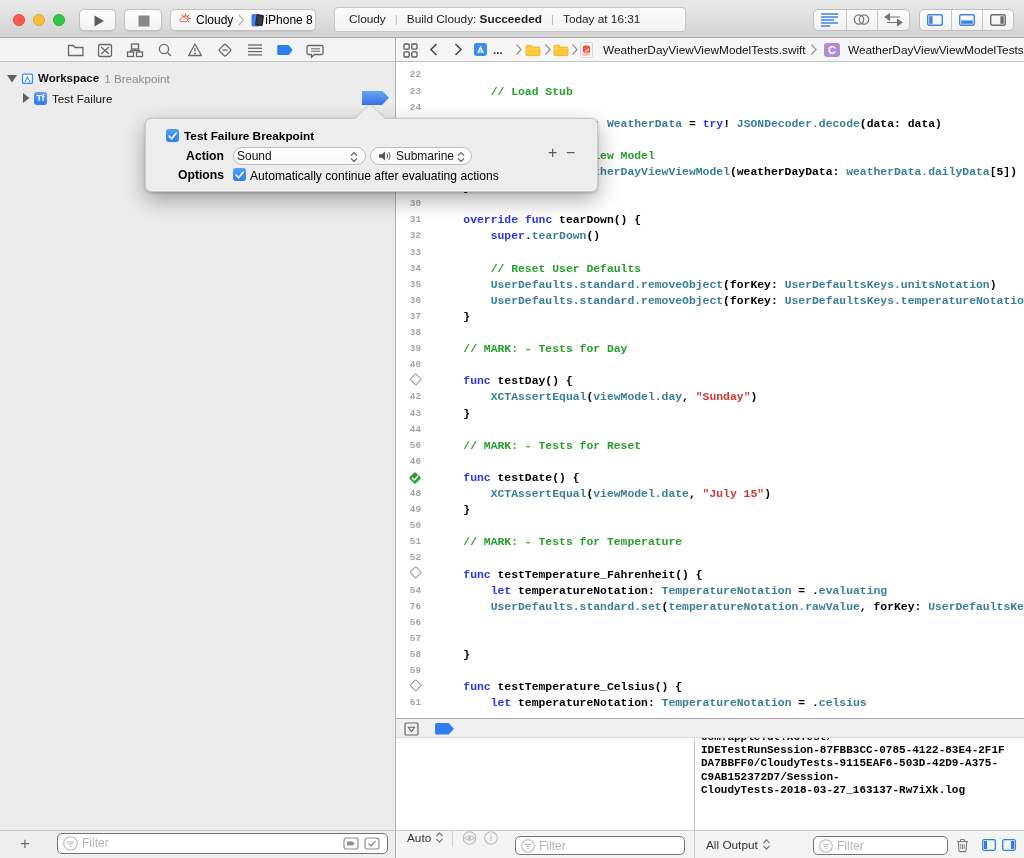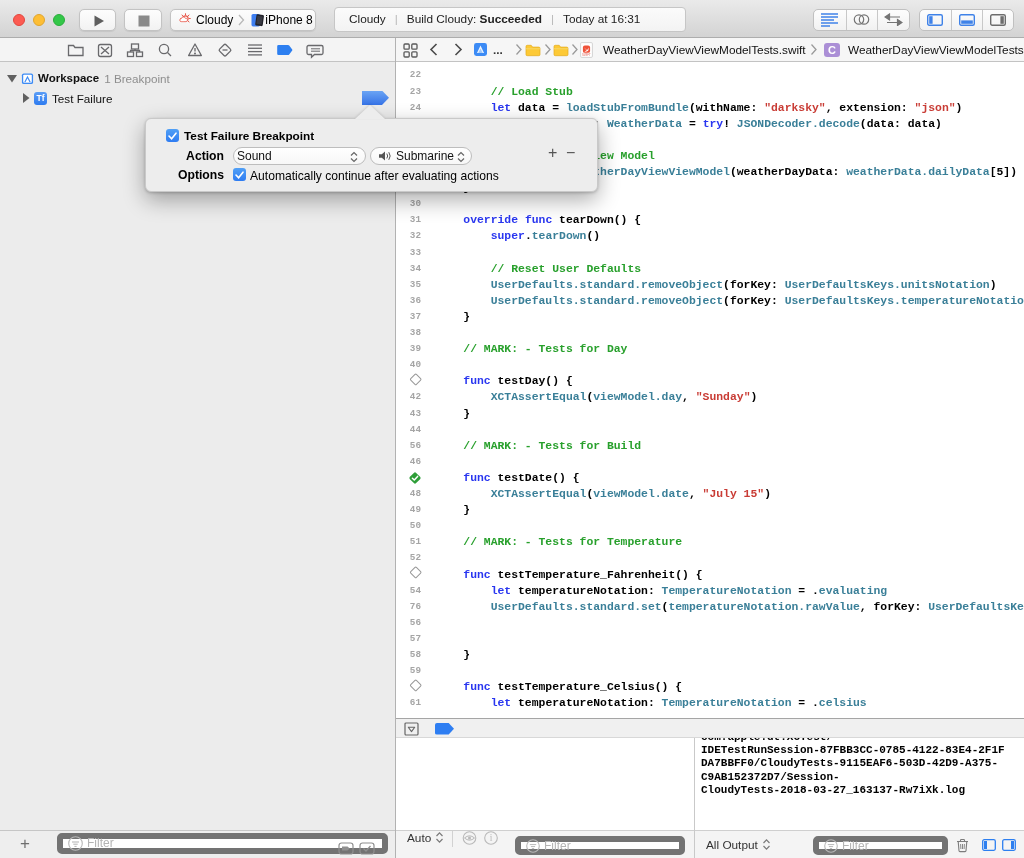--- a/index.html
+++ b/index.html
@@ -15,21 +15,21 @@
 .seg>div+div{border-left:1px solid #c8c8c8}
 
 #row2l{left:0;top:38px;width:395px;height:24px;background:#f4f4f4;border-bottom:1px solid #c3c3c3}
 #row2r{left:396px;top:38px;width:628px;height:24px;background:#f6f6f6;border-bottom:1px solid #c3c3c3}
 #vdiv{left:395px;top:38px;width:1px;height:820px;background:#b2b2b2}
 .jbt{font-size:11.8px;color:#111;top:5px;position:absolute;line-height:15px}
 .jsep{position:absolute;top:5px;width:8px;height:13px}
 
 #sidebar{left:0;top:62px;width:395px;height:796px;background:#ececec}
 #sbbar{left:0;top:830px;width:395px;height:28px;background:#eeeeee;border-top:1px solid #c6c6c6}
-.ffield{background:#fff;border:6px solid #737373;border-radius:5px;position:absolute;display:flex;align-items:center}
+.ffield{background:#fff;border:1px solid #737373;border-radius:5px;position:absolute;display:flex;align-items:center}
 .ph{color:#b4b4b4;font-size:12px}
 
 #editor{left:396px;top:62px;width:628px;height:656px;background:#fff;overflow:hidden}
 .gn{position:absolute;left:0;width:25px;text-align:right;font:700 9.3px "Liberation Mono",monospace;color:#a5a5a5;line-height:16.1px;height:16.1px}
 .cl{position:absolute;left:40px;white-space:pre;font:700 11.4px "Liberation Mono",monospace;color:#000;line-height:16.1px;height:16.1px;letter-spacing:0}
 .cl i{font-style:normal}
 .k{color:#2936f0}.t{color:#3a7f98}.s{color:#c93c35}.c{color:#28a02c}
 .dia{position:absolute;left:14.5px;width:9.4px;height:9.4px;border:1.5px solid #989898;background:#fff;transform:rotate(45deg);border-radius:1.5px}
 .diag{position:absolute;left:12px}
 
@@ -301,21 +301,20 @@
  <svg class="abs" style="right:7px;top:3.5px" width="16" height="13">
       <rect x="1" y="1" width="14" height="11" rx="2.5" fill="none" stroke="#8f8f8f" stroke-width="1.2"></rect>
       <path d="M4.5 6.5 l2.5 2.5 L11.5 4" stroke="#8f8f8f" stroke-width="1.3" fill="none"></path>
     </svg>
 </div>
 <div class="abs" id="editor">
 <div class="gn" style="top:5.45px">22</div>
 <div class="gn" style="top:21.55px">23</div>
 <div class="cl" style="top:21.55px">        <i class="c">// Load Stub</i></div>
 <div class="gn" style="top:37.65px">24</div>
-<div class="cl" style="top:37.65px">        <i class="k">let</i> data = <i class="t">loadStubFromBundle</i>(withName: <i class="s">"darksky"</i>, extension: <i class="s">"json"</i>)</div>
 <div class="gn" style="top:53.75px">25</div>
 <div class="cl" style="top:53.75px">        <i class="k">let</i> weatherData: <i class="t">WeatherData</i> = <i class="k">try</i>! <i class="t">JSONDecoder.decode</i>(data: data)</div>
 <div class="gn" style="top:69.85px">26</div>
 <div class="gn" style="top:85.95px">27</div>
 <div class="cl" style="top:85.95px">        <i class="c">// Create the View Model</i></div>
 <div class="gn" style="top:102.05px">28</div>
 <div class="cl" style="top:102.05px">        viewModel = <i class="t">WeatherDayViewViewModel</i>(weatherDayData: <i class="t">weatherData.dailyData</i>[5])</div>
 <div class="gn" style="top:118.15px">29</div>
 <div class="cl" style="top:118.15px">    }</div>
 <div class="gn" style="top:134.25px">30</div>
@@ -337,21 +336,21 @@
 <div class="cl" style="top:279.15px">    <i class="c">// MARK: - Tests for Day</i></div>
 <div class="gn" style="top:295.25px">40</div>
 <div class="dia" style="top:313.05px"></div>
 <div class="cl" style="top:311.35px">    <i class="k">func</i> testDay() {</div>
 <div class="gn" style="top:327.45px">42</div>
 <div class="cl" style="top:327.45px">        <i class="t">XCTAssertEqual</i>(<i class="t">viewModel.day</i>, <i class="s">"Sunday"</i>)</div>
 <div class="gn" style="top:343.55px">43</div>
 <div class="cl" style="top:343.55px">    }</div>
 <div class="gn" style="top:359.65px">44</div>
 <div class="gn" style="top:375.75px">56</div>
-<div class="cl" style="top:375.75px">    <i class="c">// MARK: - Tests for Build</i></div>
+<div class="cl" style="top:375.75px">    <i class="c">// MARK: - Tests for Reset</i></div>
 <div class="gn" style="top:391.85px">46</div>
 <div class="diag" style="top:409.15px"><svg width="14" height="14" viewBox="0 0 14 14">
         <rect x="2.6" y="2.6" width="8.8" height="8.8" rx="1.6" fill="#2e9e38" transform="rotate(45 7 7)"></rect>
         <path d="M4.4 7.2 L6.3 9 L9.6 5.4" stroke="#fff" stroke-width="1.5" fill="none" stroke-linecap="round" stroke-linejoin="round"></path>
       </svg></div>
 <div class="cl" style="top:407.95px">    <i class="k">func</i> testDate() {</div>
 <div class="gn" style="top:424.05px">48</div>
 <div class="cl" style="top:424.05px">        <i class="t">XCTAssertEqual</i>(<i class="t">viewModel.date</i>, <i class="s">"July 15"</i>)</div>
 <div class="gn" style="top:440.15px">49</div>
 <div class="cl" style="top:440.15px">    }</div>

